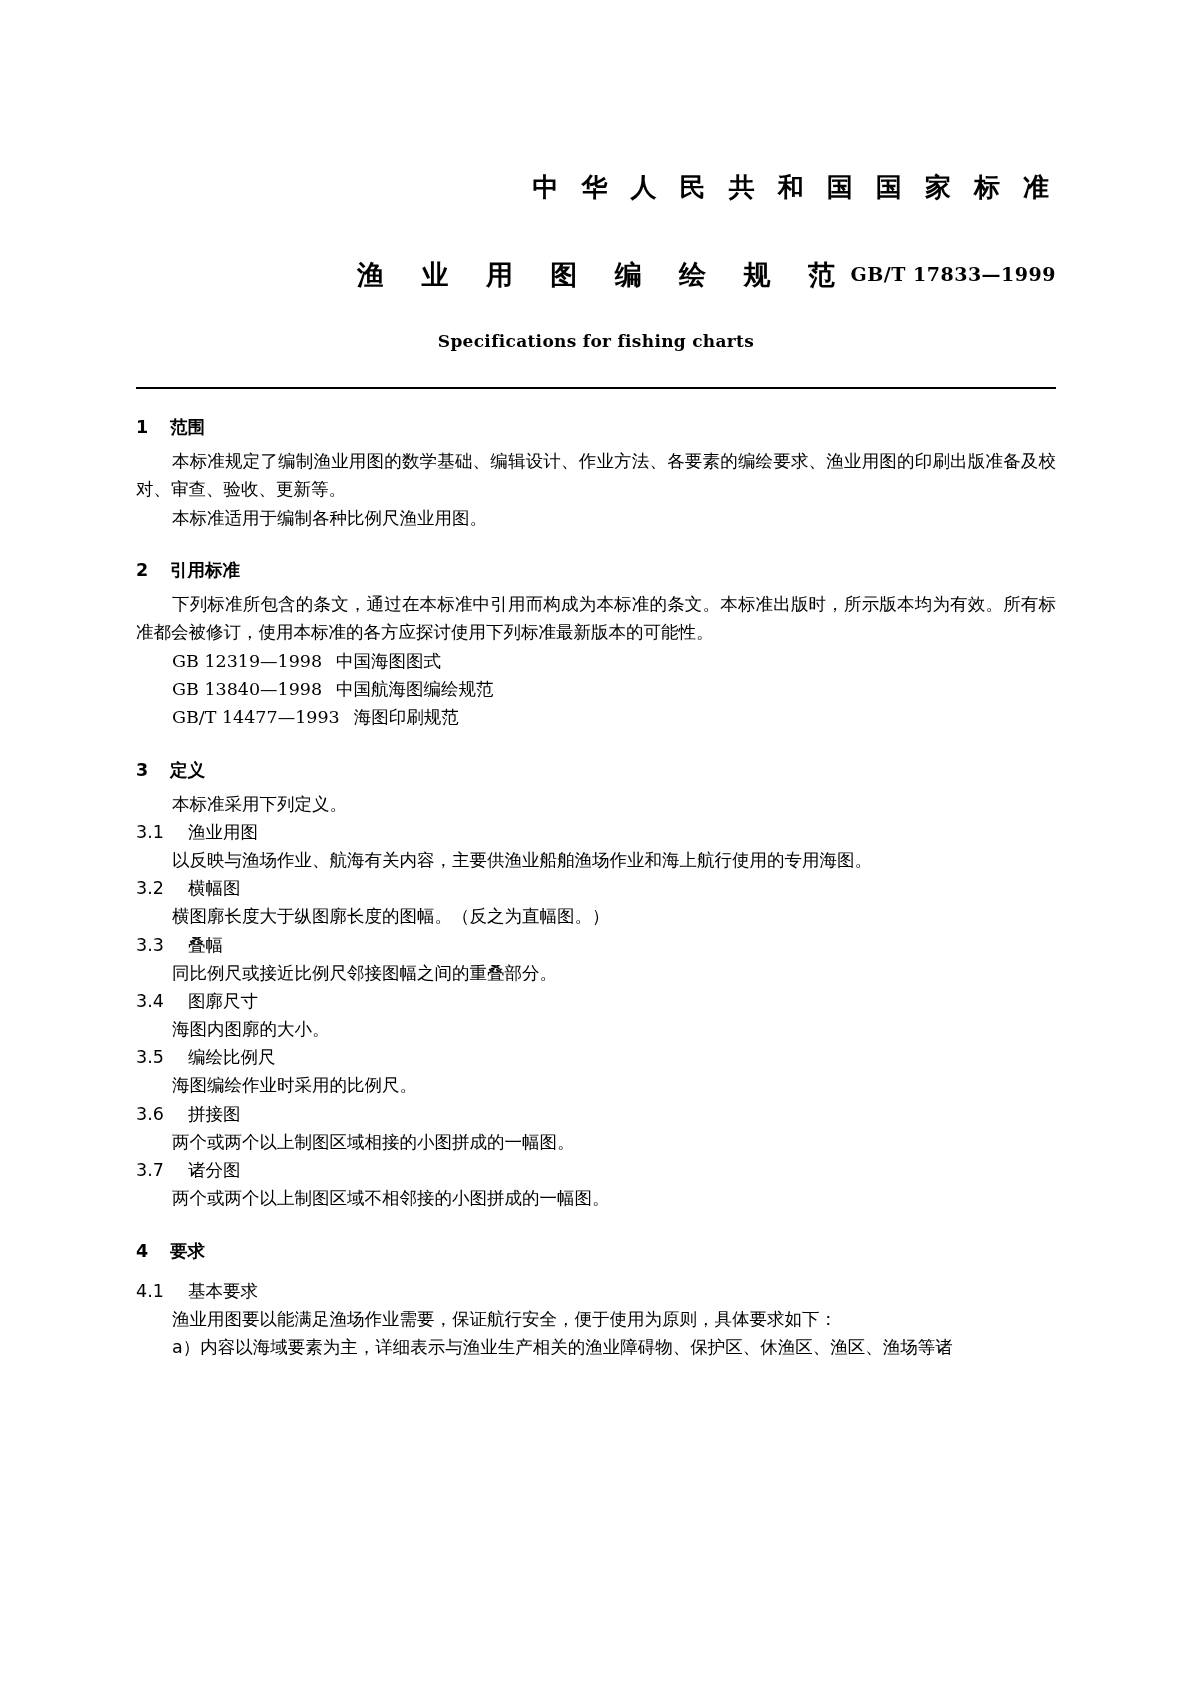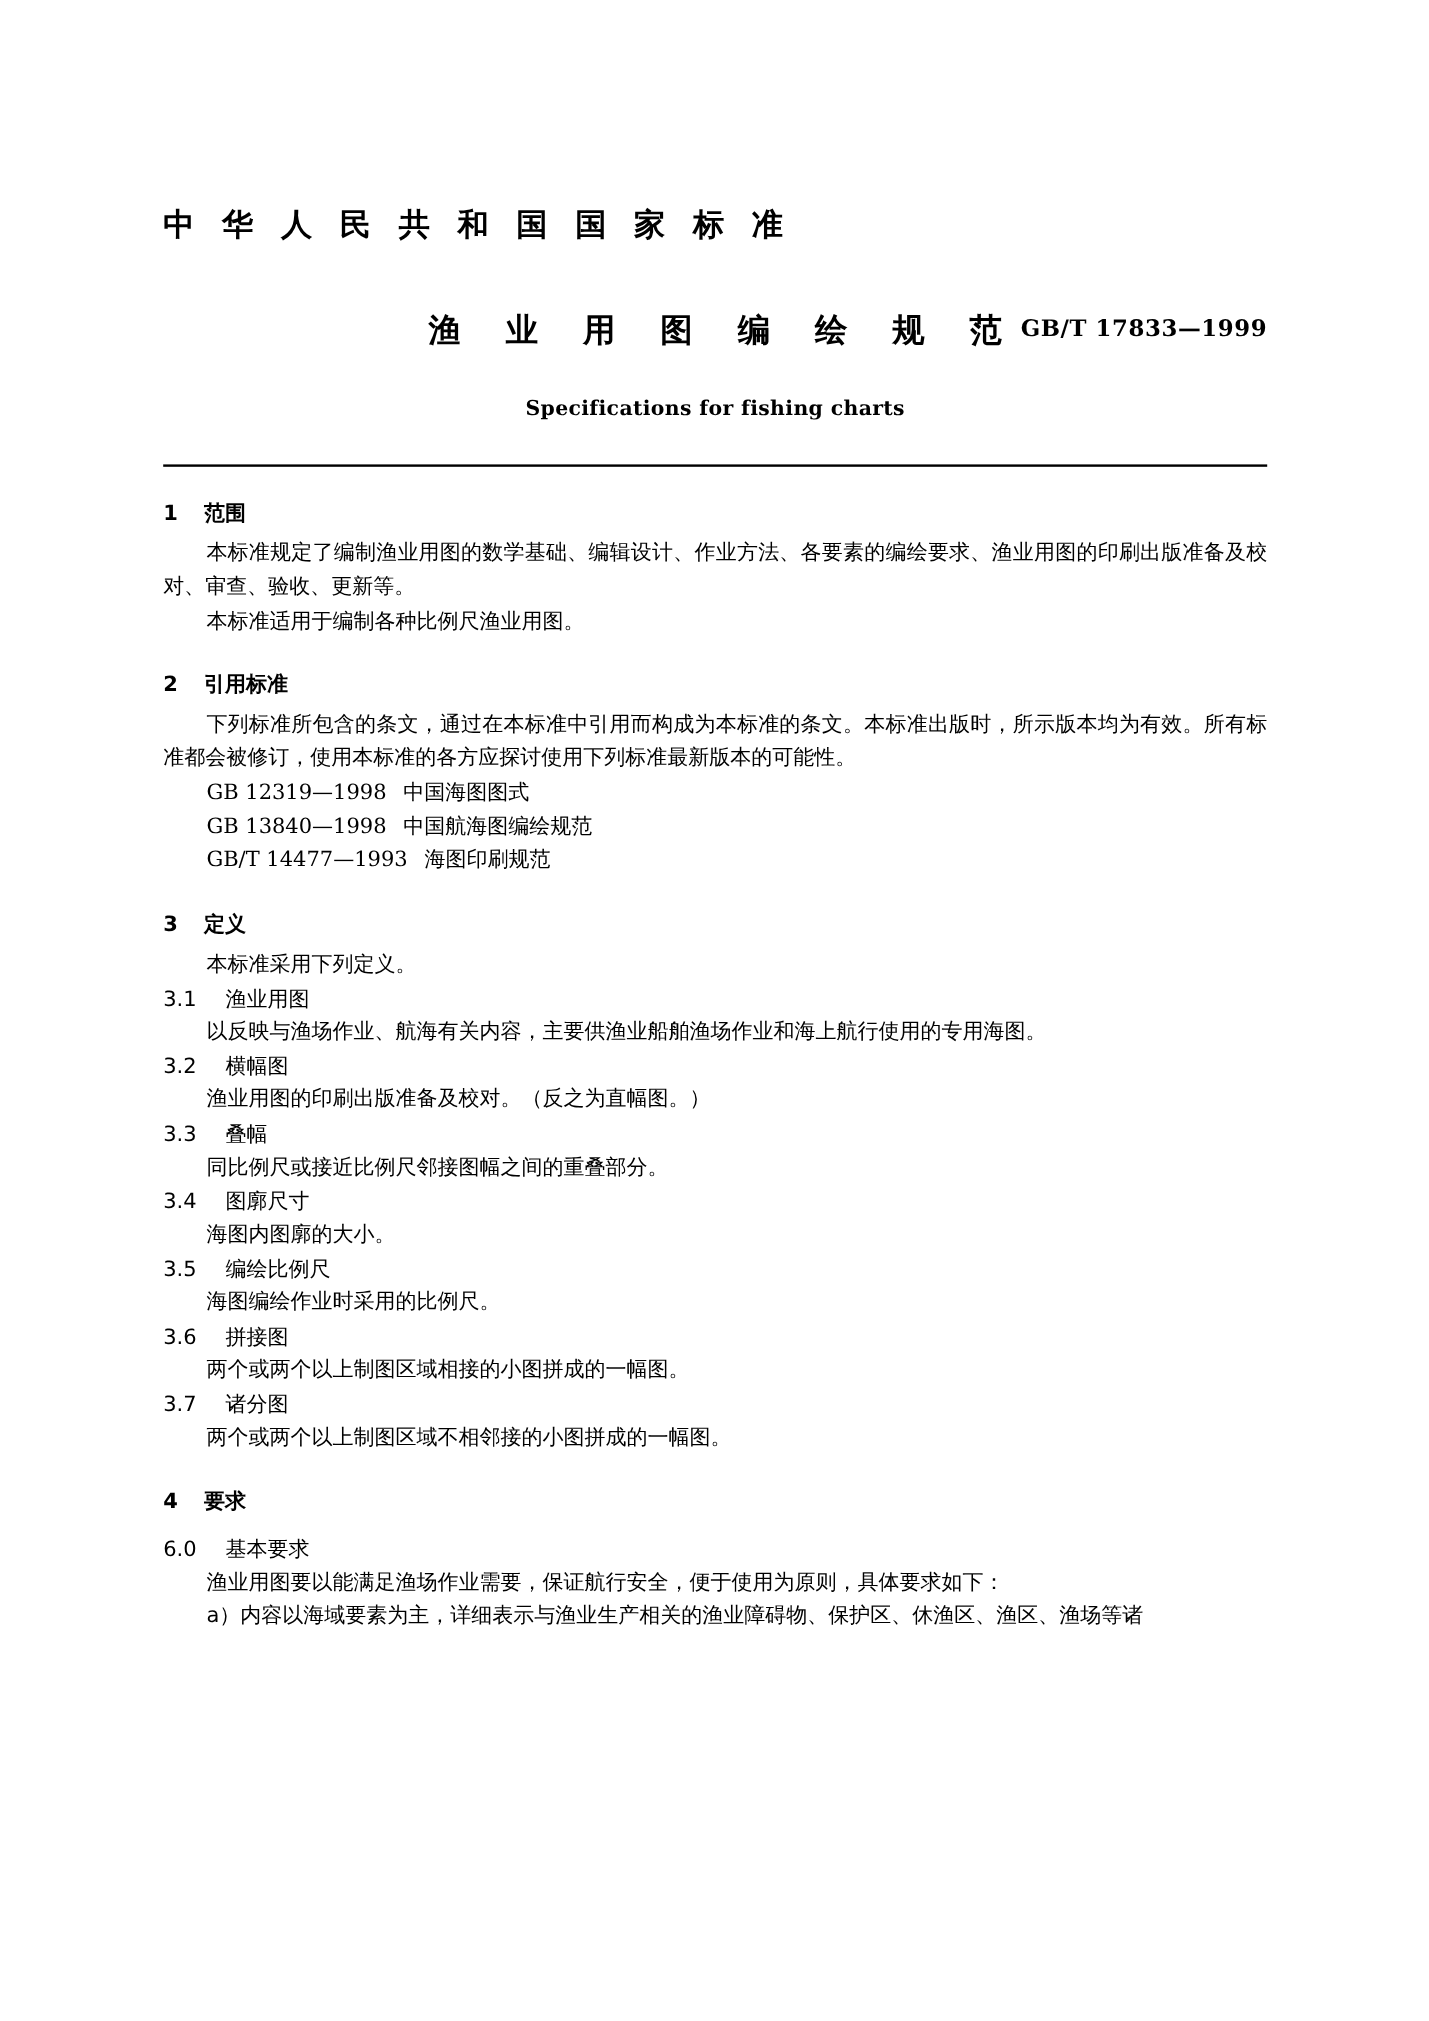--- a/index.html
+++ b/index.html
@@ -23,21 +23,21 @@
   }
   .content {
     position: absolute;
     left: 136px;
     top: 0;
     width: 920px;
   }
 
   
   .nat-std {
-    text-align: left;
+    text-align: right;
     font-size: 26px;
     font-weight: bold;
     letter-spacing: 7px;
     margin-top: 170px;
     font-family: "DejaVu Sans", "Liberation Sans", sans-serif;
   }
   .title-row {
     position: relative;
     margin-top: 52px;
     height: 40px;
@@ -192,21 +192,21 @@
     <p class="para indent">本标准采用下列定义。</p>
 
     <div class="sub-h">
       <span class="num">3.1</span><span>渔业用图</span>
     </div>
     <p class="para indent">以反映与渔场作业、航海有关内容，主要供渔业船舶渔场作业和海上航行使用的专用海图。</p>
 
     <div class="sub-h">
       <span class="num">3.2</span><span>横幅图</span>
     </div>
-    <p class="para indent">渔业用图的印刷出版准备及校对。（反之为直幅图。）</p>
+    <p class="para indent">横图廓长度大于纵图廓长度的图幅。（反之为直幅图。）</p>
 
     <div class="sub-h">
       <span class="num">3.3</span><span>叠幅</span>
     </div>
     <p class="para indent">同比例尺或接近比例尺邻接图幅之间的重叠部分。</p>
 
     <div class="sub-h">
       <span class="num">3.4</span><span>图廓尺寸</span>
     </div>
     <p class="para indent">海图内图廓的大小。</p>
@@ -226,20 +226,20 @@
     </div>
     <p class="para indent">两个或两个以上制图区域不相邻接的小图拼成的一幅图。</p>
 
     <div class="sec-h">
       <span class="num">4</span><span>要求</span>
     </div>
 
     <div class="gap-sm"></div>
 
     <div class="sub-h">
-      <span class="num">6.0</span><span>基本要求</span>
+      <span class="num">4.1</span><span>基本要求</span>
     </div>
     <p class="para indent">渔业用图要以能满足渔场作业需要，保证航行安全，便于使用为原则，具体要求如下：</p>
     <p class="para indent">a）内容以海域要素为主，详细表示与渔业生产相关的渔业障碍物、保护区、休渔区、渔区、渔场等诸</p>
 
   </div>
 
 </div>
 
 </body></html>

